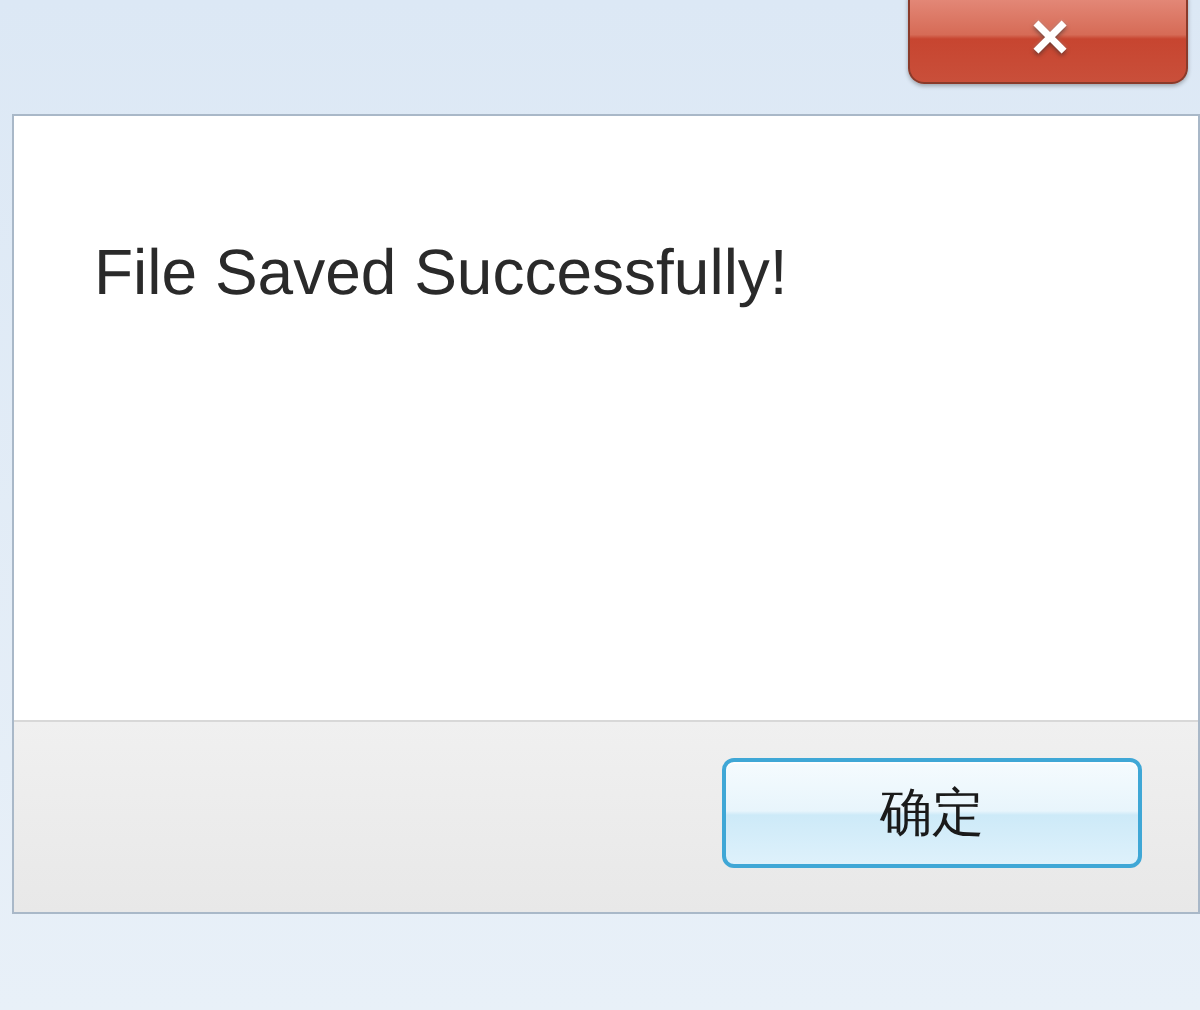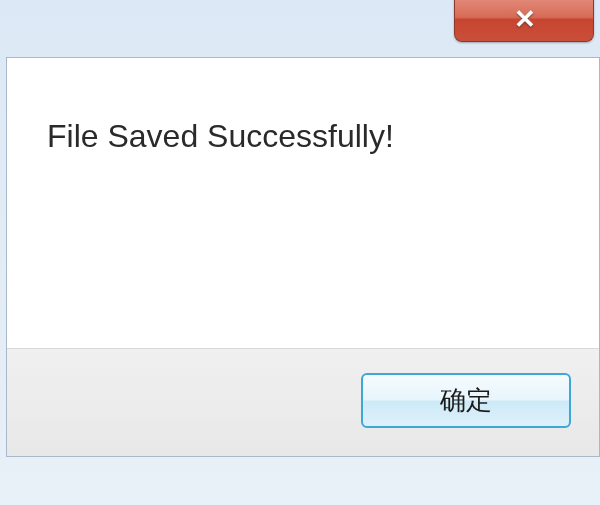--- a/index.html
+++ b/index.html
@@ -73,21 +73,21 @@
       color: #2a2a2a;
       font-weight: 400;
     }
     .button-area {
       background: linear-gradient(to bottom, #f0f0f0, #e8e8e8);
       border-top: 1px solid #d8d8d8;
       padding: 22px 28px 26px 0;
       display: flex;
       justify-content: flex-end;
       align-items: center;
-      height: 108px;
+      height: 96px;
     }
     .ok-button {
       width: 210px;
       height: 55px;
       background: linear-gradient(to bottom, #f5fbfe 0%, #e8f5fc 48%, #cdeaf8 52%, #def1fb 100%);
       border: 2px solid #3fa7d6;
       border-radius: 6px;
       font-size: 26px;
       color: #1a1a1a;
       font-family: "Microsoft YaHei", "SimSun", sans-serif;

